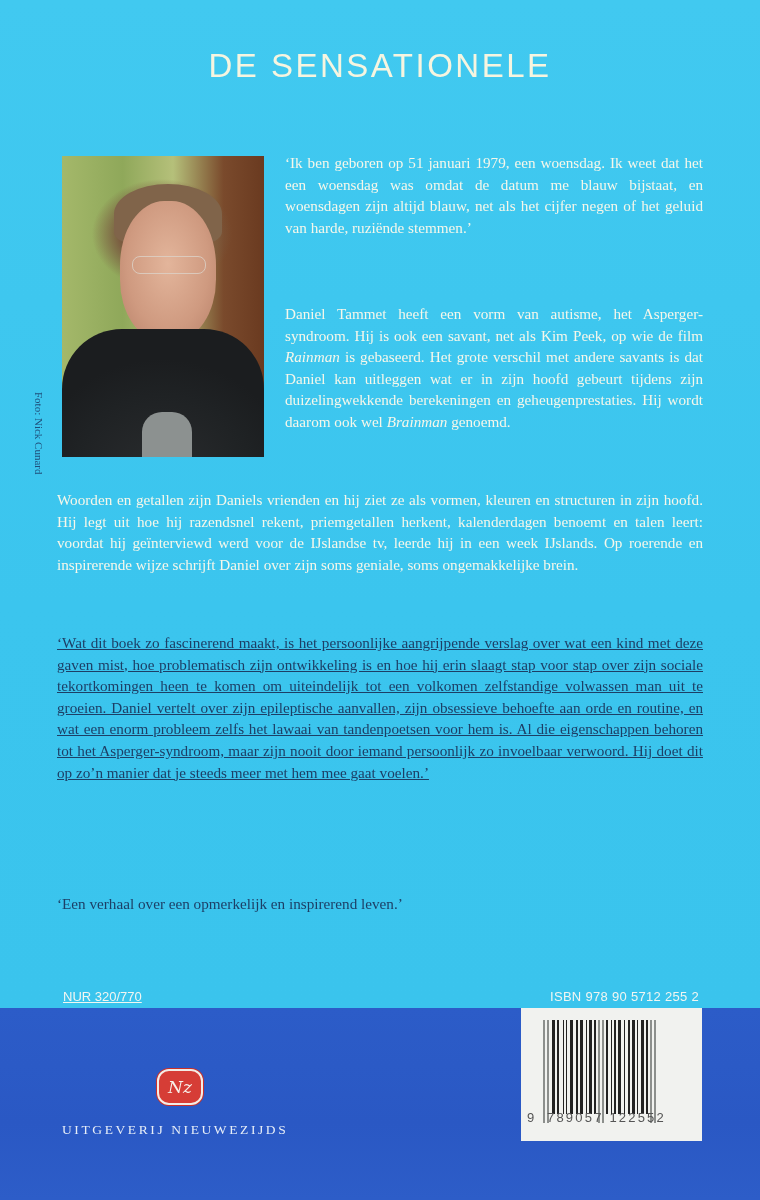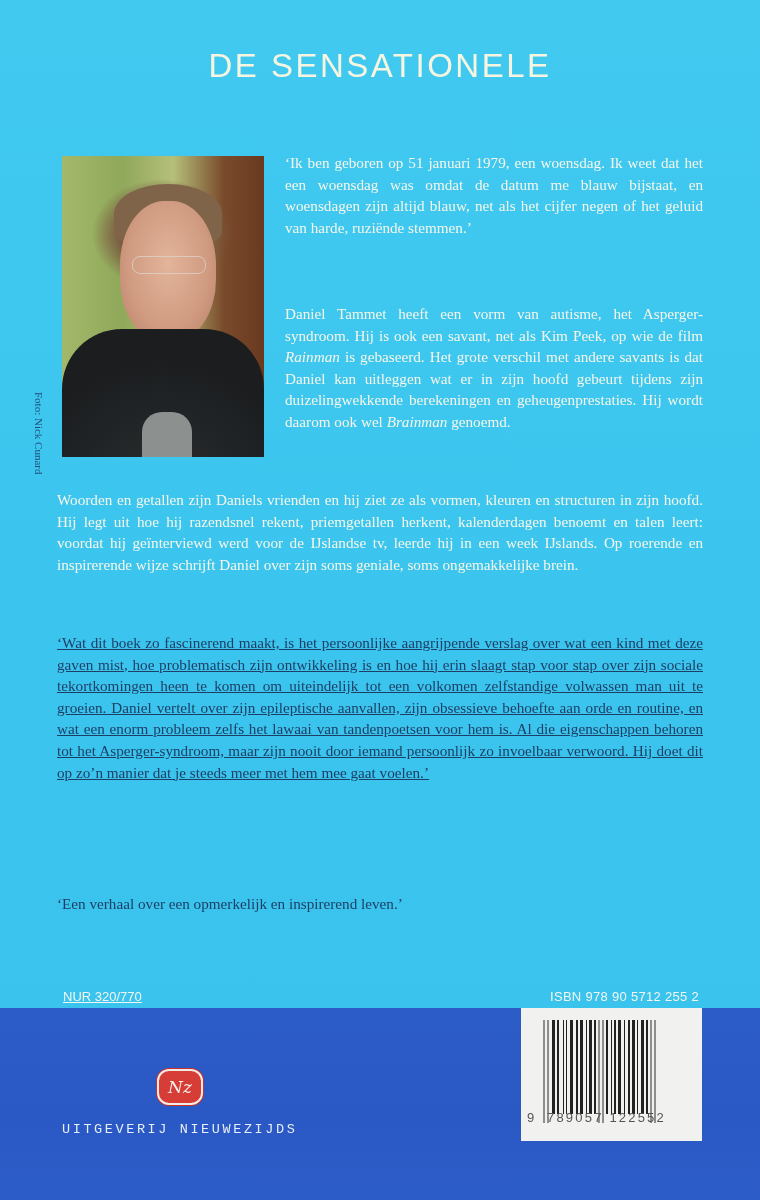--- a/index.html
+++ b/index.html
@@ -94,21 +94,21 @@
     .logo {
       position: absolute; left: 157px; top: 1069px; width: 46px; height: 36px;
       background: #d63d36; border: 2px solid #f3ece6; border-radius: 12px;
       box-shadow: 0 0 0 1px #c9302a;
       display: flex; align-items: center; justify-content: center;
       font-family: "DejaVu Serif", serif; font-style: italic;
       font-size: 17px; color: #f8f1ea;
     }
     .publisher {
       position: absolute; left: 62px; top: 1122px;
-      font-family: Liberation Mono, monospace; font-size: 13.5px;
+      font-family: Liberation Serif, serif; font-size: 13.5px;
       letter-spacing: 2.6px; color: #e7eef8;
     }
     .barcode-box {
       position: absolute; left: 521px; top: 1008px; width: 181px; height: 133px;
       background: #f1f2ef;
     }
     .bars {
       position: absolute; left: 22px; top: 12px; width: 142px; height: 103px;
       display: flex; align-items: flex-start;
     }

